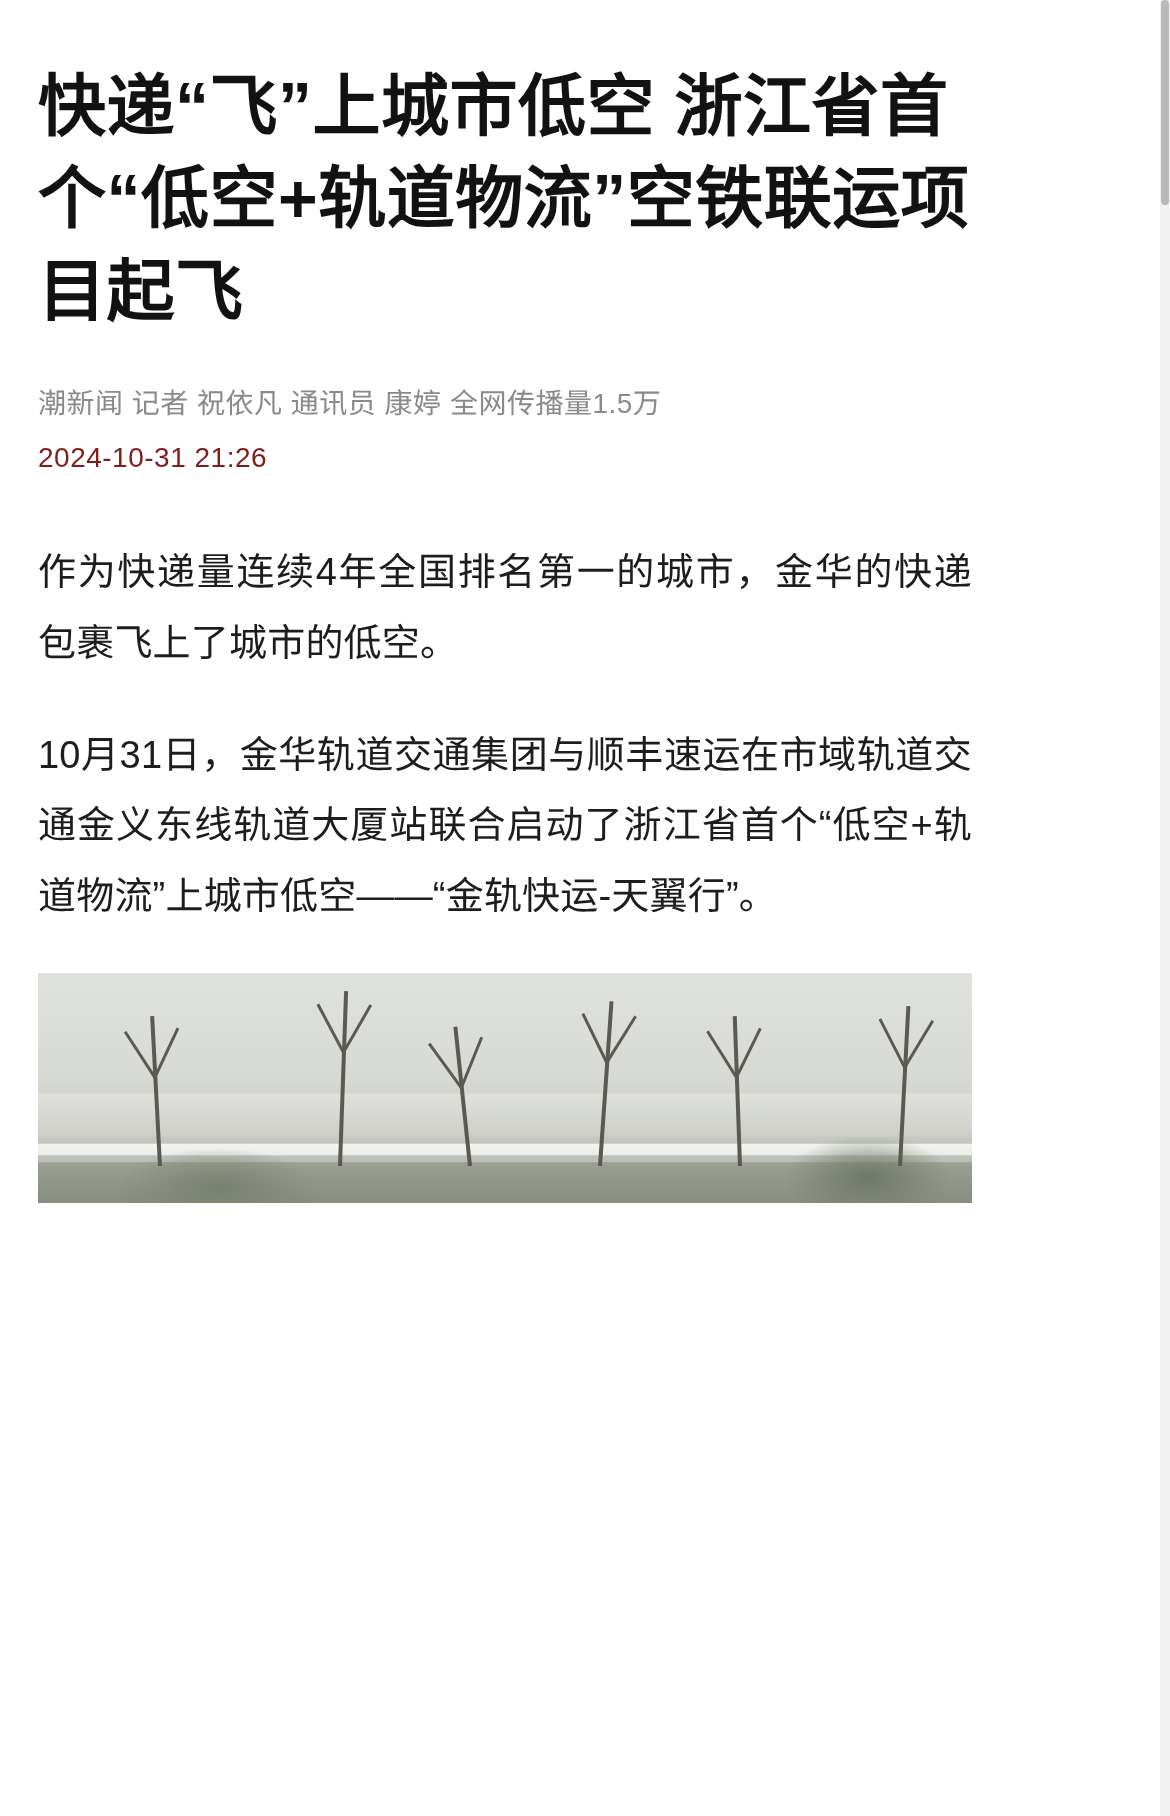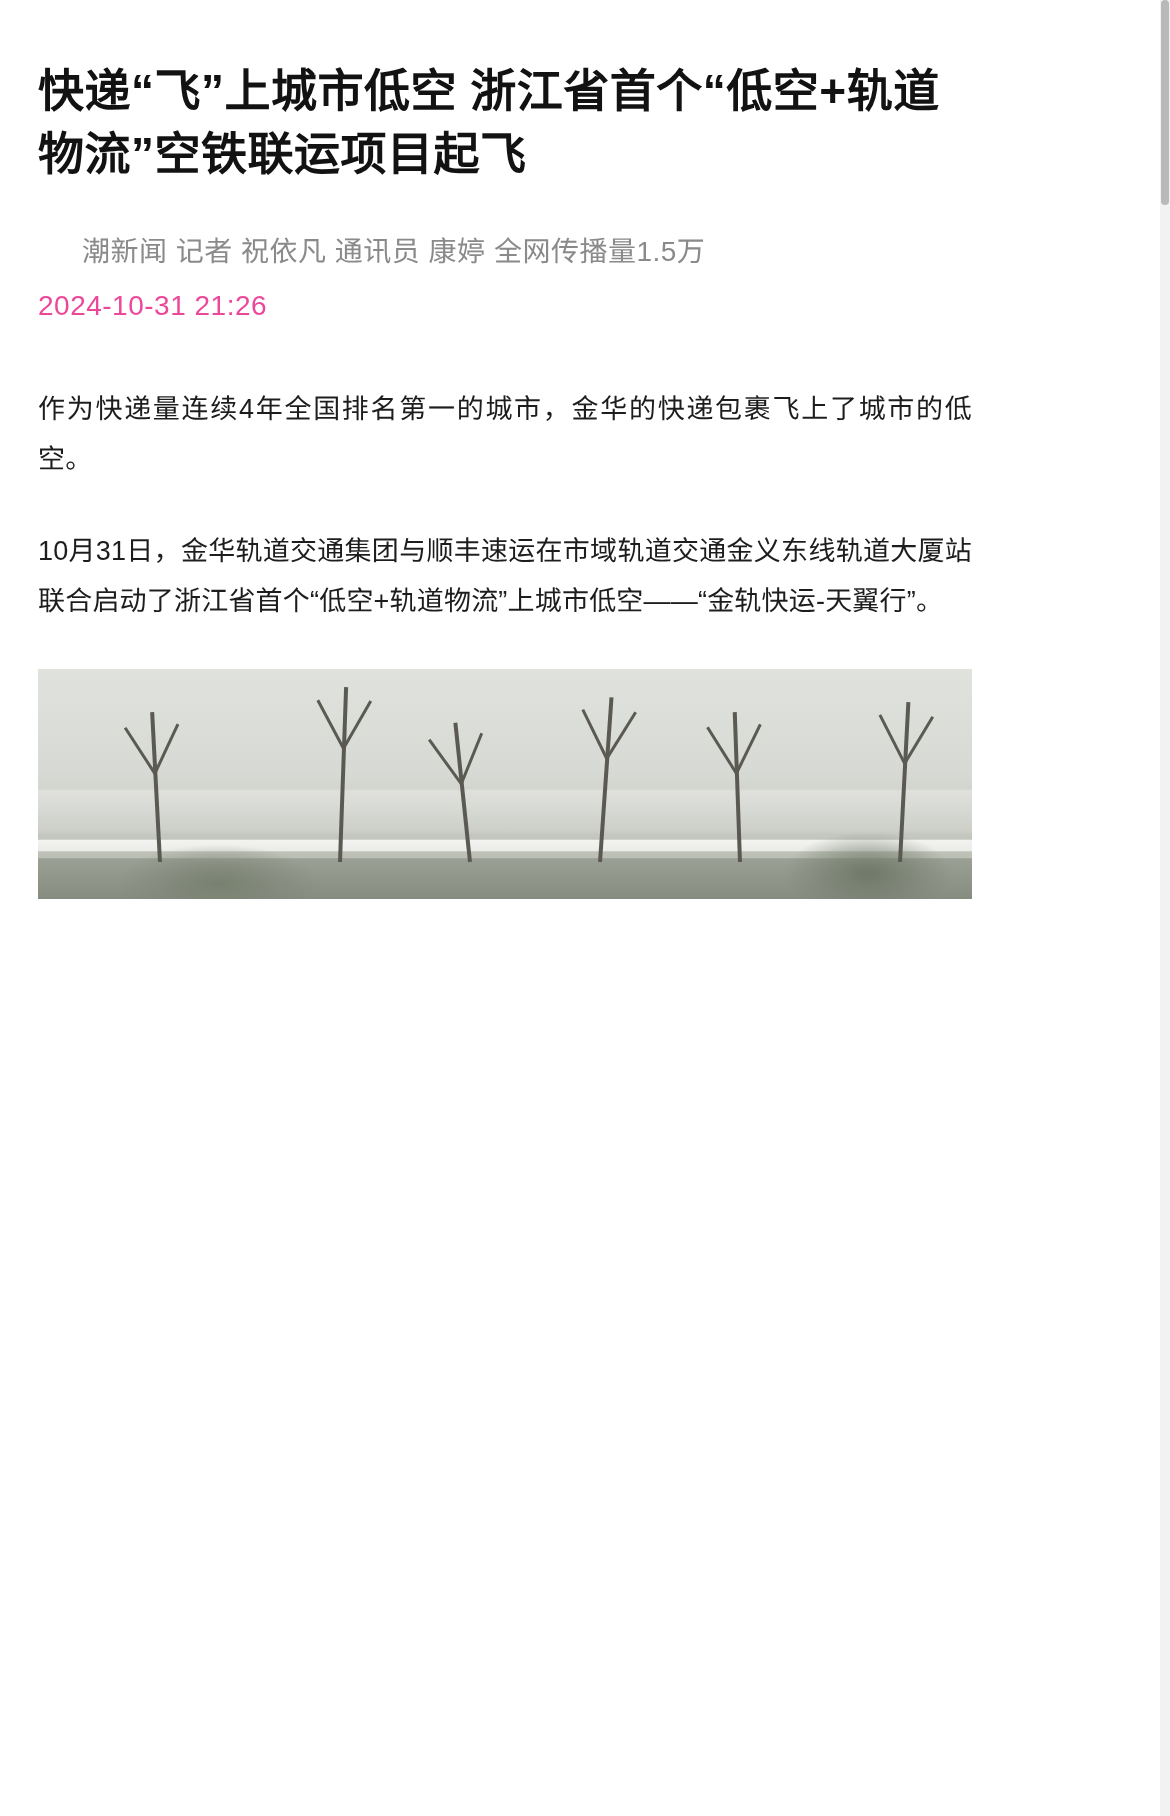--- a/index.html
+++ b/index.html
@@ -43,53 +43,52 @@
     border-radius: 4px;
   }
 
   .article {
     padding: 0 38px 0 38px;
     box-sizing: border-box;
     width: 1010px;
   }
 
   .headline {
-    font-size: 46px;
+    font-size: 68px;
     line-height: 1.36;
     font-weight: 700;
     letter-spacing: 0.5px;
     color: #121212;
     margin: 30px 0 0 0;
     word-break: break-word;
   }
 
   .meta {
     margin-top: 46px;
   }
   .byline {
     font-size: 28px;
     line-height: 1.5;
     color: #8a8a8a;
     letter-spacing: 0.5px;
-    margin-left: 44px;
   }
   .timestamp {
     font-size: 28px;
     line-height: 1.5;
-    color: #ec4899;
+    color: #7f1d1d;
     margin-top: 12px;
     letter-spacing: 0.5px;
     font-family: "Liberation Sans", "DejaVu Sans", sans-serif;
   }
 
   .body-text {
     margin-top: 58px;
   }
   .para {
-    font-size: 27px;
+    font-size: 38px;
     line-height: 1.85;
     color: #1d1d1d;
     margin: 0 0 42px 0;
     text-align: justify;
     letter-spacing: 0.2px;
   }
 
   
   .photo-wrap {
     margin-top: 16px;

